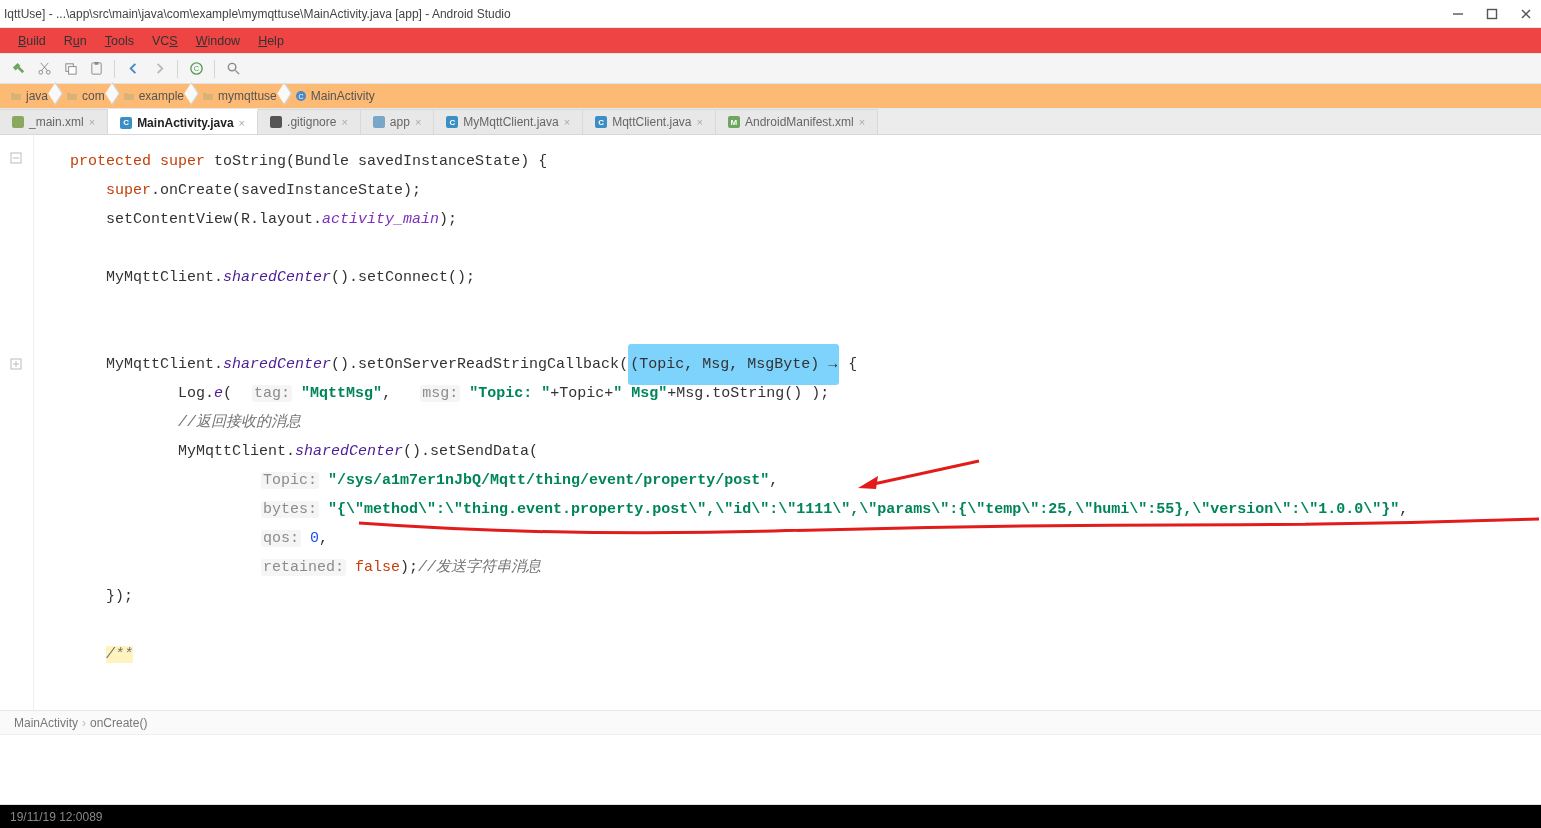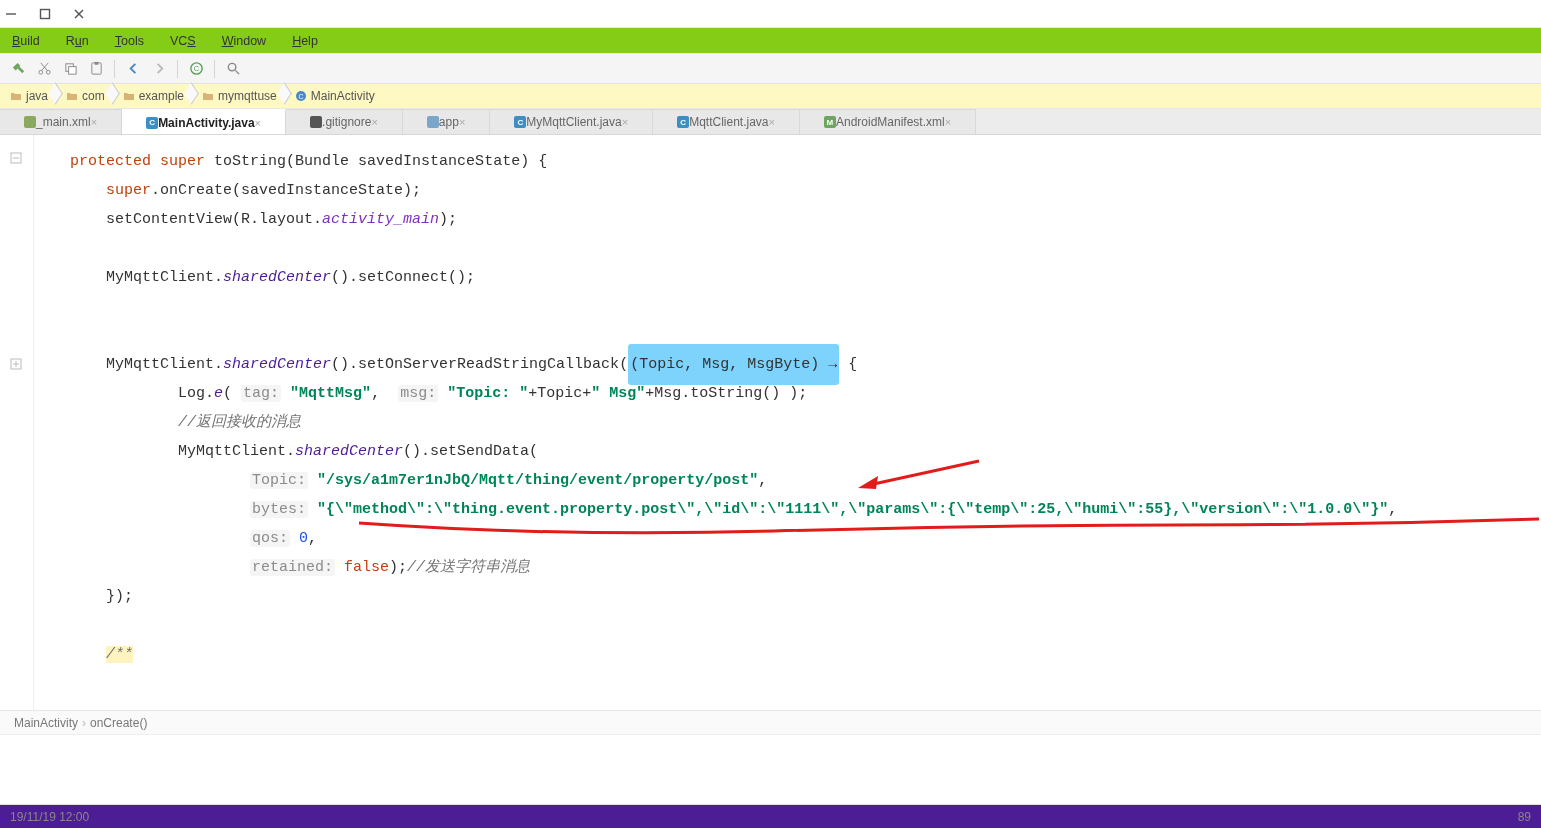--- a/index.html
+++ b/index.html
@@ -2,34 +2,34 @@
 <html><head>
 <meta charset="utf-8">
 <style>
   * { margin:0; padding:0; box-sizing:border-box; }
   body { font-family:"Segoe UI","Microsoft YaHei",Arial,sans-serif; font-size:12px; background:#f0f0f0; color:#333; width:1541px; height:828px; overflow:hidden; display:flex; flex-direction:column; }
   .title-bar { height:28px; display:flex; align-items:center; justify-content:space-between; background:#fff; border-bottom:1px solid #e8e8e8; padding:0 8px 0 4px; }
   .title-text { font-size:12px; color:#444; white-space:nowrap; overflow:hidden; }
   .win-controls { display:flex; gap:20px; align-items:center; }
   .win-btn { width:14px; height:14px; display:flex; align-items:center; justify-content:center; color:#555; }
   .win-btn svg { width:12px; height:12px; stroke:#555; stroke-width:1.4; fill:none; }
-  .menu-bar { height:26px; display:flex; align-items:center; gap:14px; padding-left:6px; background:#84cc16; border-bottom:1px solid #e8e8e8; }
+  .menu-bar { height:26px; display:flex; align-items:center; gap:6px; padding-left:12px; background:#ef4444; border-bottom:1px solid #e8e8e8; }
   .menu-item { padding:3px 6px; font-size:12.5px; color:#333; }
   .menu-item u { text-decoration:underline; }
   .toolbar { height:30px; display:flex; align-items:center; gap:2px; padding-left:6px; background:#f5f5f5; border-bottom:1px solid #e2e2e2; }
   .tool-btn { width:24px; height:24px; display:flex; align-items:center; justify-content:center; border-radius:3px; }
   .tool-btn .ico { width:15px; height:15px; }
   .tool-sep { width:1px; height:18px; background:#d5d5d5; margin:0 4px; }
-  .breadcrumb-bar { height:25px; display:flex; align-items:center; background:#fef9c3; border-bottom:1px solid #e8e8e8; }
+  .breadcrumb-bar { height:25px; display:flex; align-items:center; background:#fdba74; border-bottom:1px solid #e8e8e8; }
   .crumb { display:flex; align-items:center; padding:0 8px 0 10px; height:100%; position:relative; font-size:12px; color:#555; }
   .crumb::after { content:""; position:absolute; right:-6px; top:3px; width:12px; height:12px; border-top:1px solid #c8c8c8; border-right:1px solid #c8c8c8; transform:rotate(45deg) skew(12deg,12deg); background:#f9f9f9; }
   .crumb:last-child::after { display:none; }
   .crumb .sm-ico { width:12px; height:12px; margin-right:4px; display:inline-block; }
   .tabs-bar { height:26px; display:flex; align-items:flex-end; background:#ececec; border-bottom:1px solid #d8d8d8; }
-  .ed-tab { display:flex; align-items:center; height:25px; padding:0 24px; background:#e8e8e8; border-right:1px solid #d8d8d8; border-top:1px solid #d8d8d8; font-size:12px; color:#666; }
+  .ed-tab { display:flex; align-items:center; height:25px; padding:0 12px; background:#e8e8e8; border-right:1px solid #d8d8d8; border-top:1px solid #d8d8d8; font-size:12px; color:#666; gap:5px; }
   .ed-tab.active { background:#fff; border-top:2px solid #fff; color:#222; }
   .ed-tab.active .tab-label { font-weight:700; }
   .ed-tab .close-x { color:#aaa; font-size:11px; }
   .f-ico { width:12px; height:12px; border-radius:2px; display:inline-flex; align-items:center; justify-content:center; font-size:8px; font-weight:700; color:#fff; }
   .f-ico.java { background:#3c8fc5; }
   .f-ico.xml  { background:#8aa85e; }
   .f-ico.grad { background:#7aa7c7; }
   .f-ico.git  { background:#555; }
   .f-ico.mf   { background:#6fa65f; }
   .editor-wrap { flex:1; display:flex; background:#fff; overflow:hidden; }
@@ -37,34 +37,35 @@
   .gutter .g-icon { position:absolute; left:9px; width:14px; height:14px; }
   .code-area { flex:1; overflow:auto; position:relative; }
   .code { font-family:Consolas,"Courier New",monospace; font-size:15px; line-height:29px; padding:12px 0 20px 0; white-space:pre; color:#333; position:relative; }
   .tok-kw   { color:#c2410c; font-weight:400; }
   .tok-mtd  { color:#333; }
   .tok-str  { color:#00855a; font-weight:700; }
   .tok-num  { color:#1750eb; }
   .tok-cmt  { color:#737373; font-style:italic; }
   .tok-it   { color:#4c1d95; font-style:italic; }
   .tok-pl   { color:#7d2fbd; font-style:italic; }
-  .hint     { color:#8c8c8c; background:#f5f5f5; padding:0 2px; border-radius:3px; font-style:normal; }
+  .hint     { color:#8c8c8c; background:#f5f5f5; padding:0 2px; border-radius:3px; font-style:normal;margin-left:11px; }
   .lambda-hl{ background:#7dd3fc; border-radius:3px; padding:12px 2px; }
   .doc-hl   { background:#fff3bf; }
   .annotation-layer { position:absolute; top:0; left:0; pointer-events:none; }
   .arrow-svg { position:absolute; }
   .status-crumb { height:24px; display:flex; align-items:center; padding:0 14px; background:#fafafa; border-top:1px solid #e8e8e8; font-size:12px; color:#777; gap:4px; }
   .status-crumb .sep { color:#bbb; }
-  .bottom-status { height:24px; display:flex; align-items:center; justify-content:space-between; padding:0 10px; background:#4c1d95; border-top:1px solid #e0e0e0; font-size:12px; color:#888; }
+  .bottom-status { height:24px; display:flex; align-items:center; justify-content:flex-start; padding:0 10px; background:#000000; border-top:1px solid #e0e0e0; font-size:12px; color:#888; }
   .blank-strip { flex:0 0 70px; background:#fff; border-top:1px solid #eee; }
 </style>
 </head>
 <body>
 
 <div class="title-bar">
+  <div class="title-text">IqttUse] - ...\app\src\main\java\com\example\mymqttuse\MainActivity.java [app] - Android Studio</div>
   <div class="win-controls">
     <span class="win-btn">
         <svg viewBox="0 0 12 12">
           <line x1="1" y1="6" x2="11" y2="6"></line>
         </svg>
       </span>
     <span class="win-btn">
         <svg viewBox="0 0 12 12">
           <rect x="1.5" y="1.5" width="9" height="9"></rect>
         </svg>

